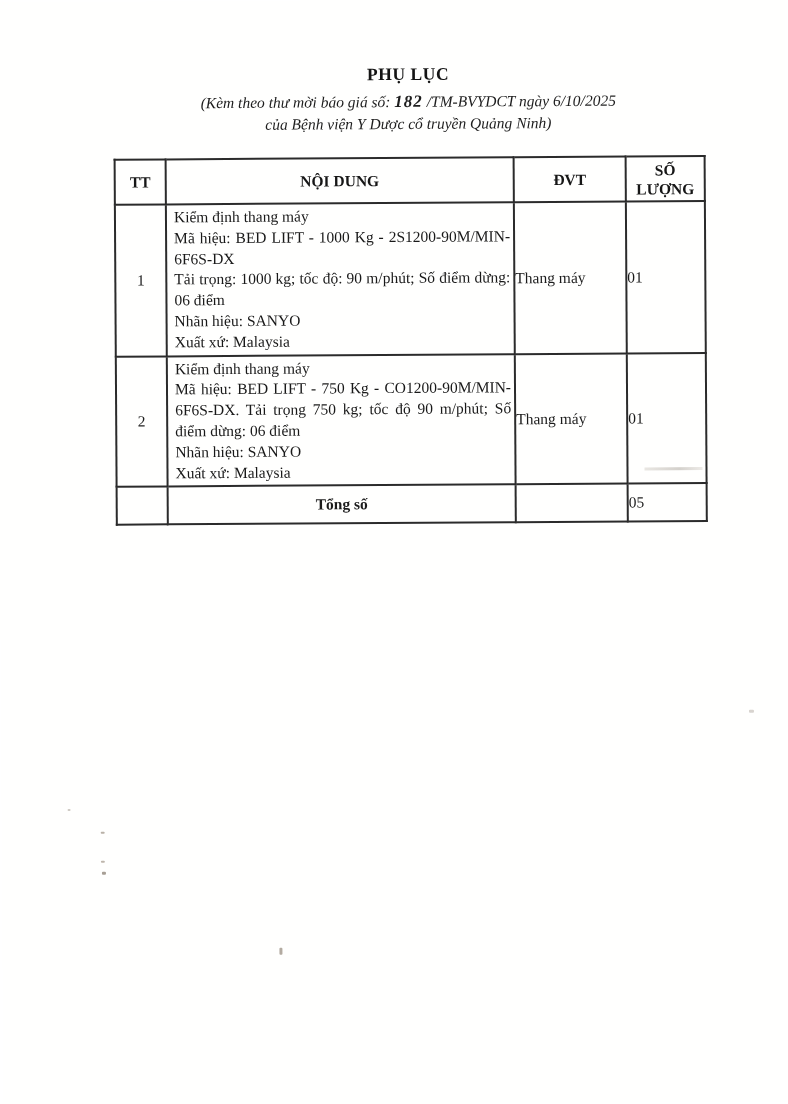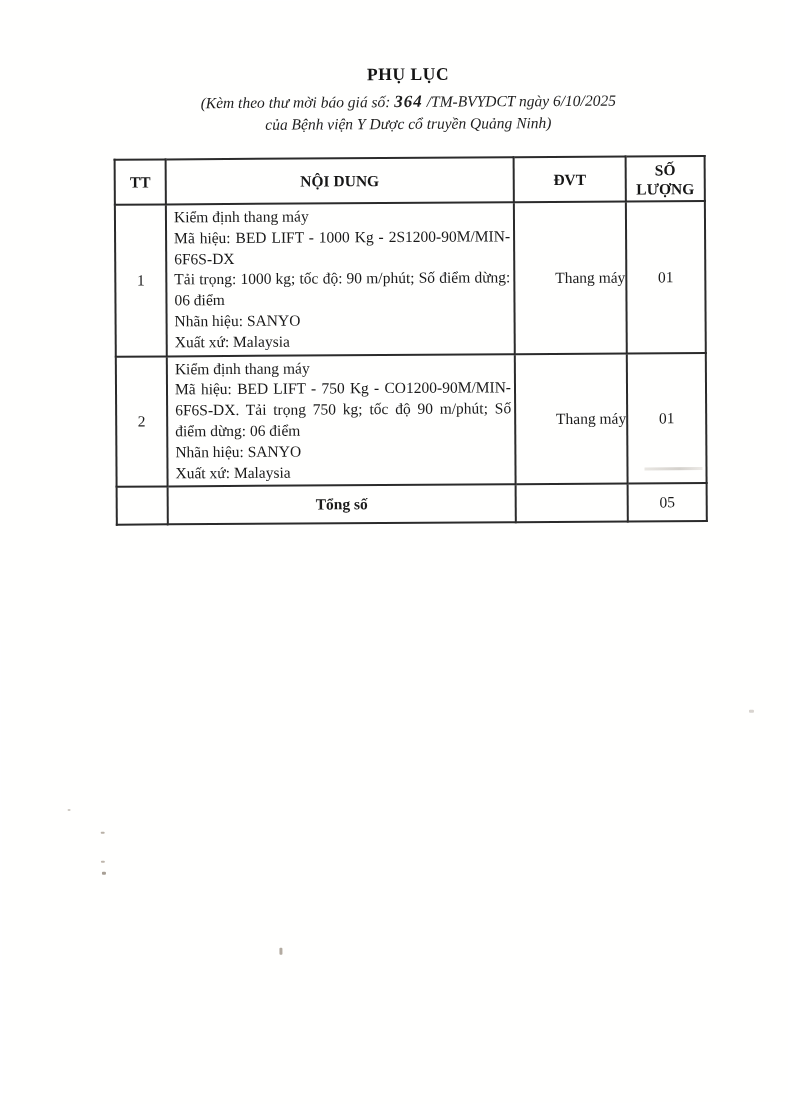--- a/index.html
+++ b/index.html
@@ -73,22 +73,22 @@
   td.cell-tt { text-align: center; }
   td.cell-content {
     vertical-align: top;
     padding: 2px 3px 2px 7px;
   }
   td.cell-content p {
     text-align: justify;
     line-height: 20.8px;
     color: #191919;
   }
-  td.cell-dvt { text-align: right; border-radius: 7px; }
-  td.cell-qty { text-align: center; }
+  td.cell-dvt { text-align: left; border-radius: 7px; }
+  td.cell-qty { text-align: left; }
   td.cell-total-label {
     text-align: center;
     font-weight: bold;
     font-size: 16px;
   }
   
   .speck { position: absolute; border-radius: 1px; }
   .sp1 { left: 66px;  top: 807px; width: 3px;  height: 2px; background: #cfcac4; }
   .sp2 { left: 99px;  top: 830px; width: 4px;  height: 2px; background: #b9b1a7; }
   .sp3 { left: 99px;  top: 859px; width: 4px;  height: 2px; background: #beb6ac; }
@@ -104,21 +104,21 @@
   }
 </style>
 </head>
 <body>
 
 <div class="sheet">
 
   <div class="head-block">
     <div class="doc-title">PHỤ LỤC</div>
     <div class="doc-subtitle">
-      <div><span>(Kèm theo thư mời báo giá số: </span><span class="handwritten">364</span><span> /TM-BVYDCT ngày 6/10/2025</span></div>
+      <div><span>(Kèm theo thư mời báo giá số: </span><span class="handwritten">182</span><span> /TM-BVYDCT ngày 6/10/2025</span></div>
       <div>của Bệnh viện Y Dược cổ truyền Quảng Ninh)</div>
     </div>
   </div>
 
   <table class="appendix">
     <colgroup>
       <col class="c-tt">
         <col class="c-nd">
         <col class="c-dvt">
         <col class="c-sl">

